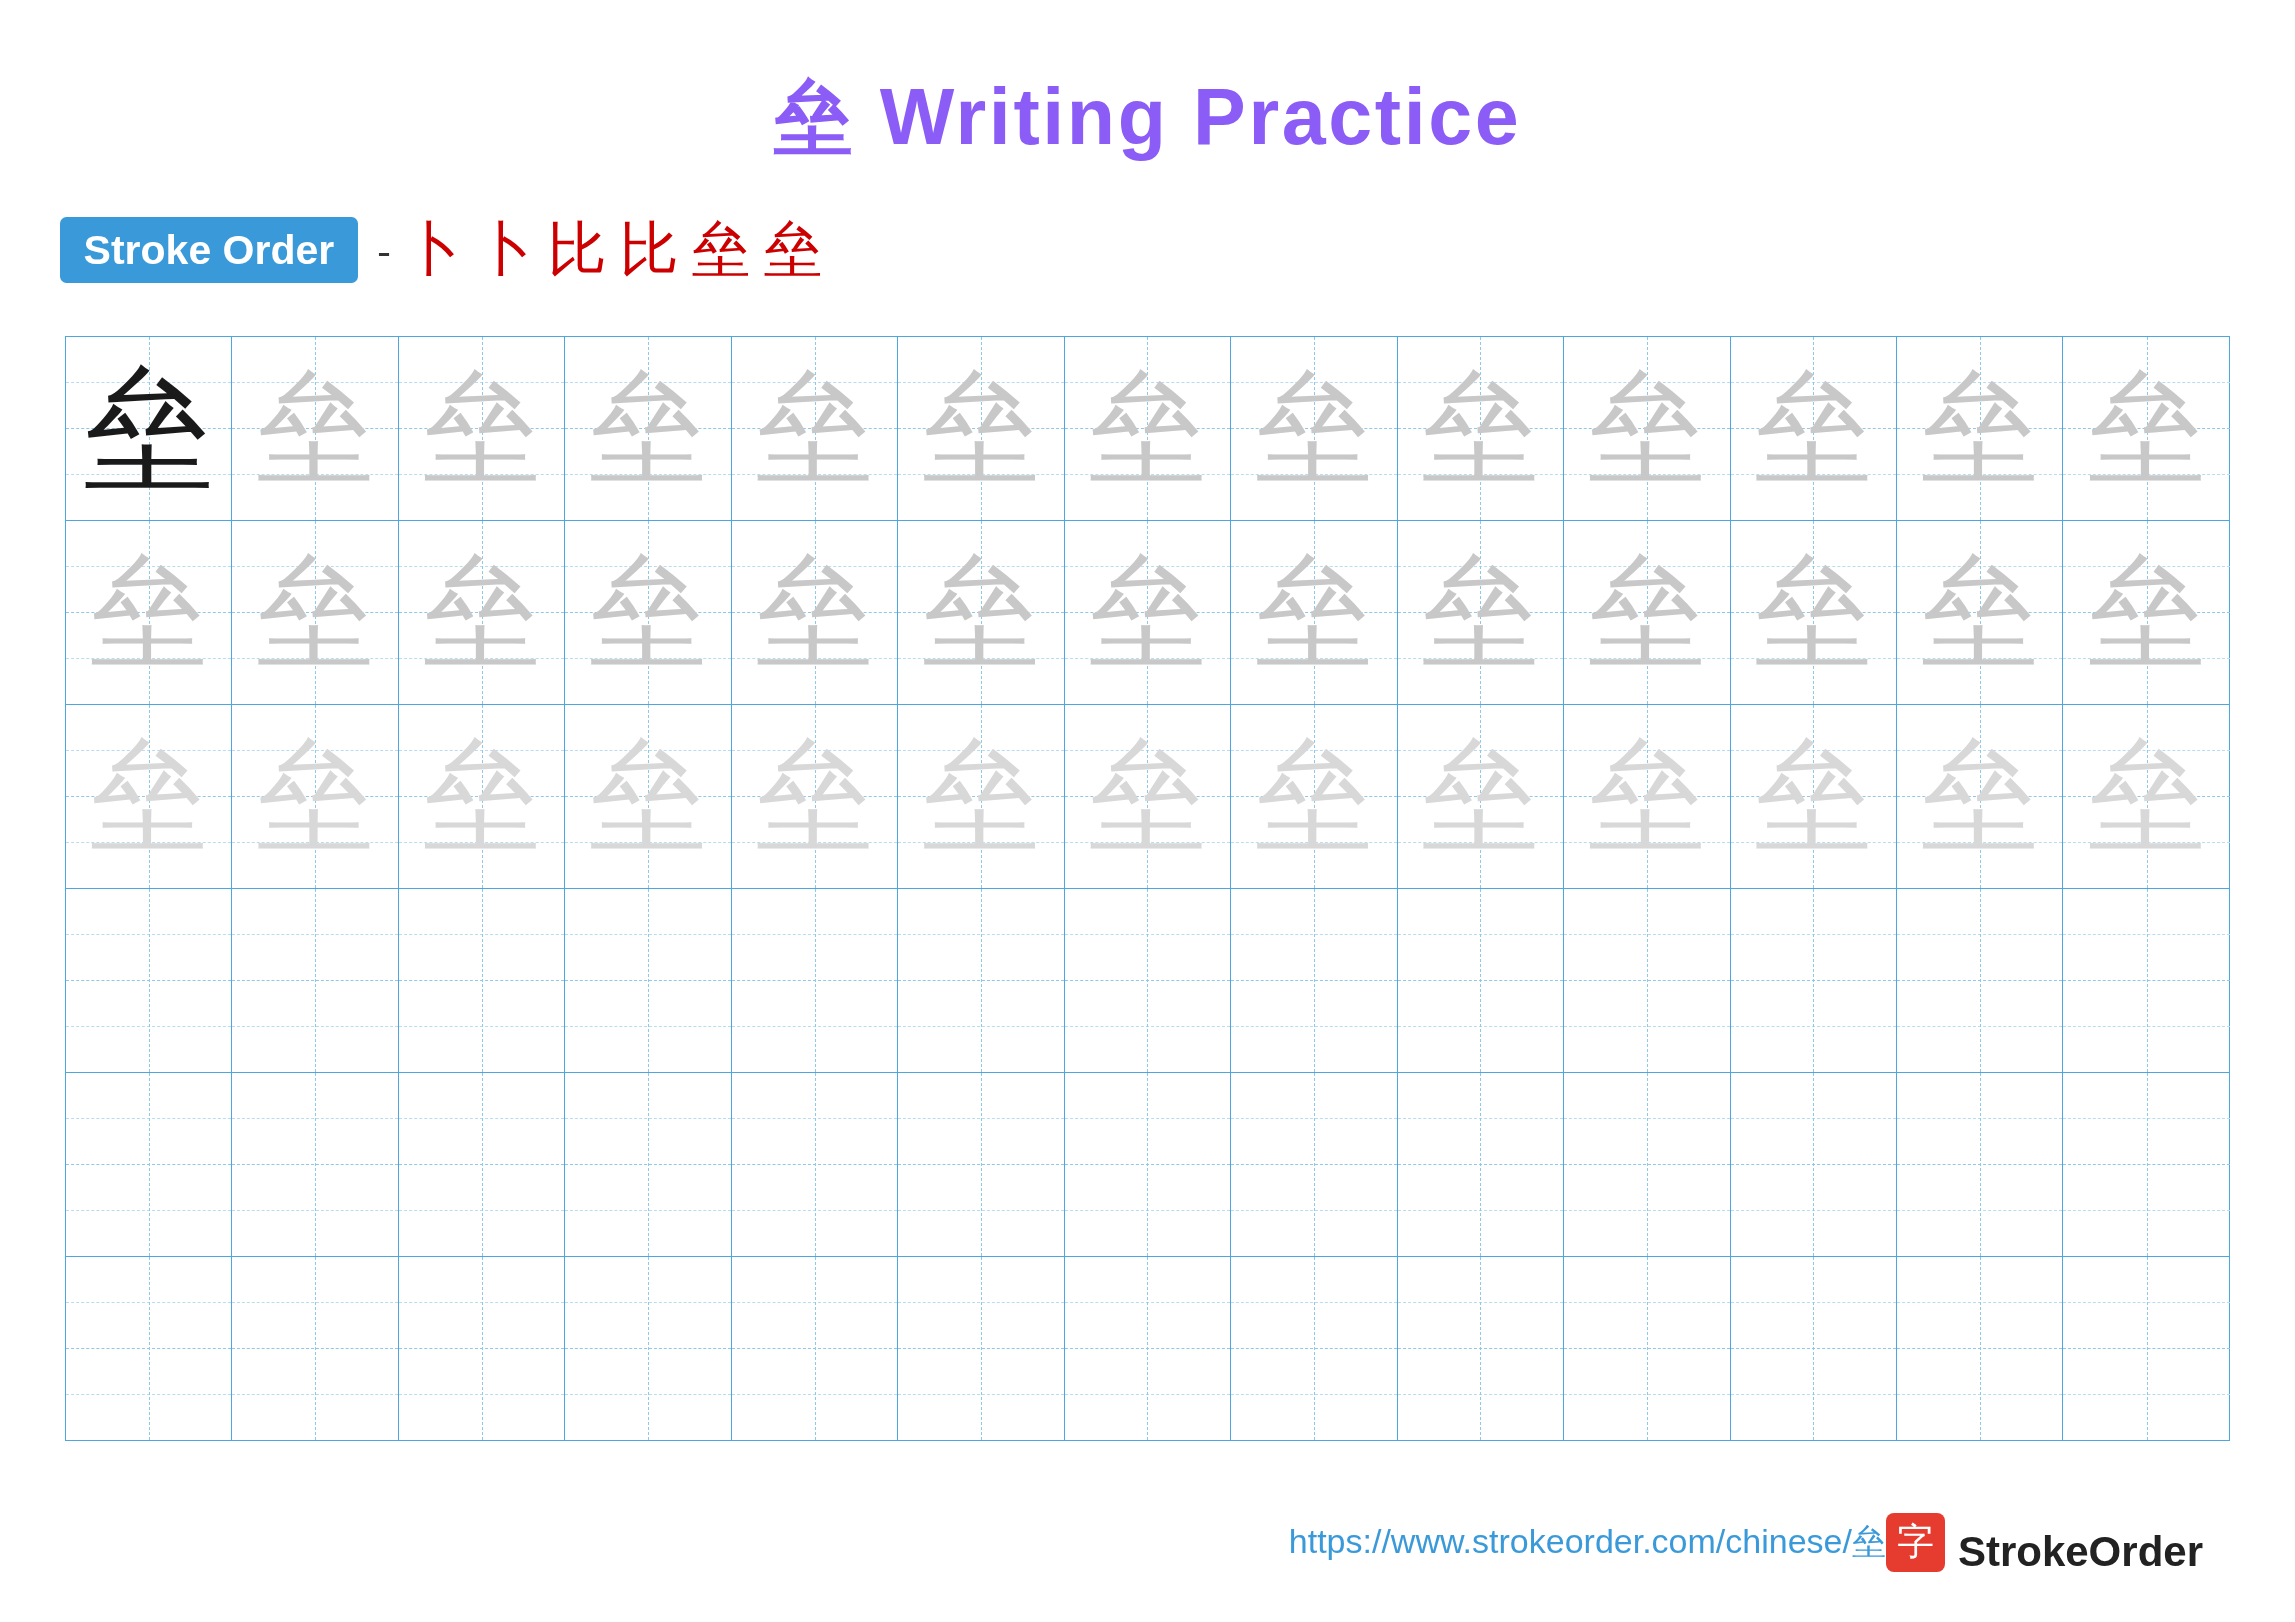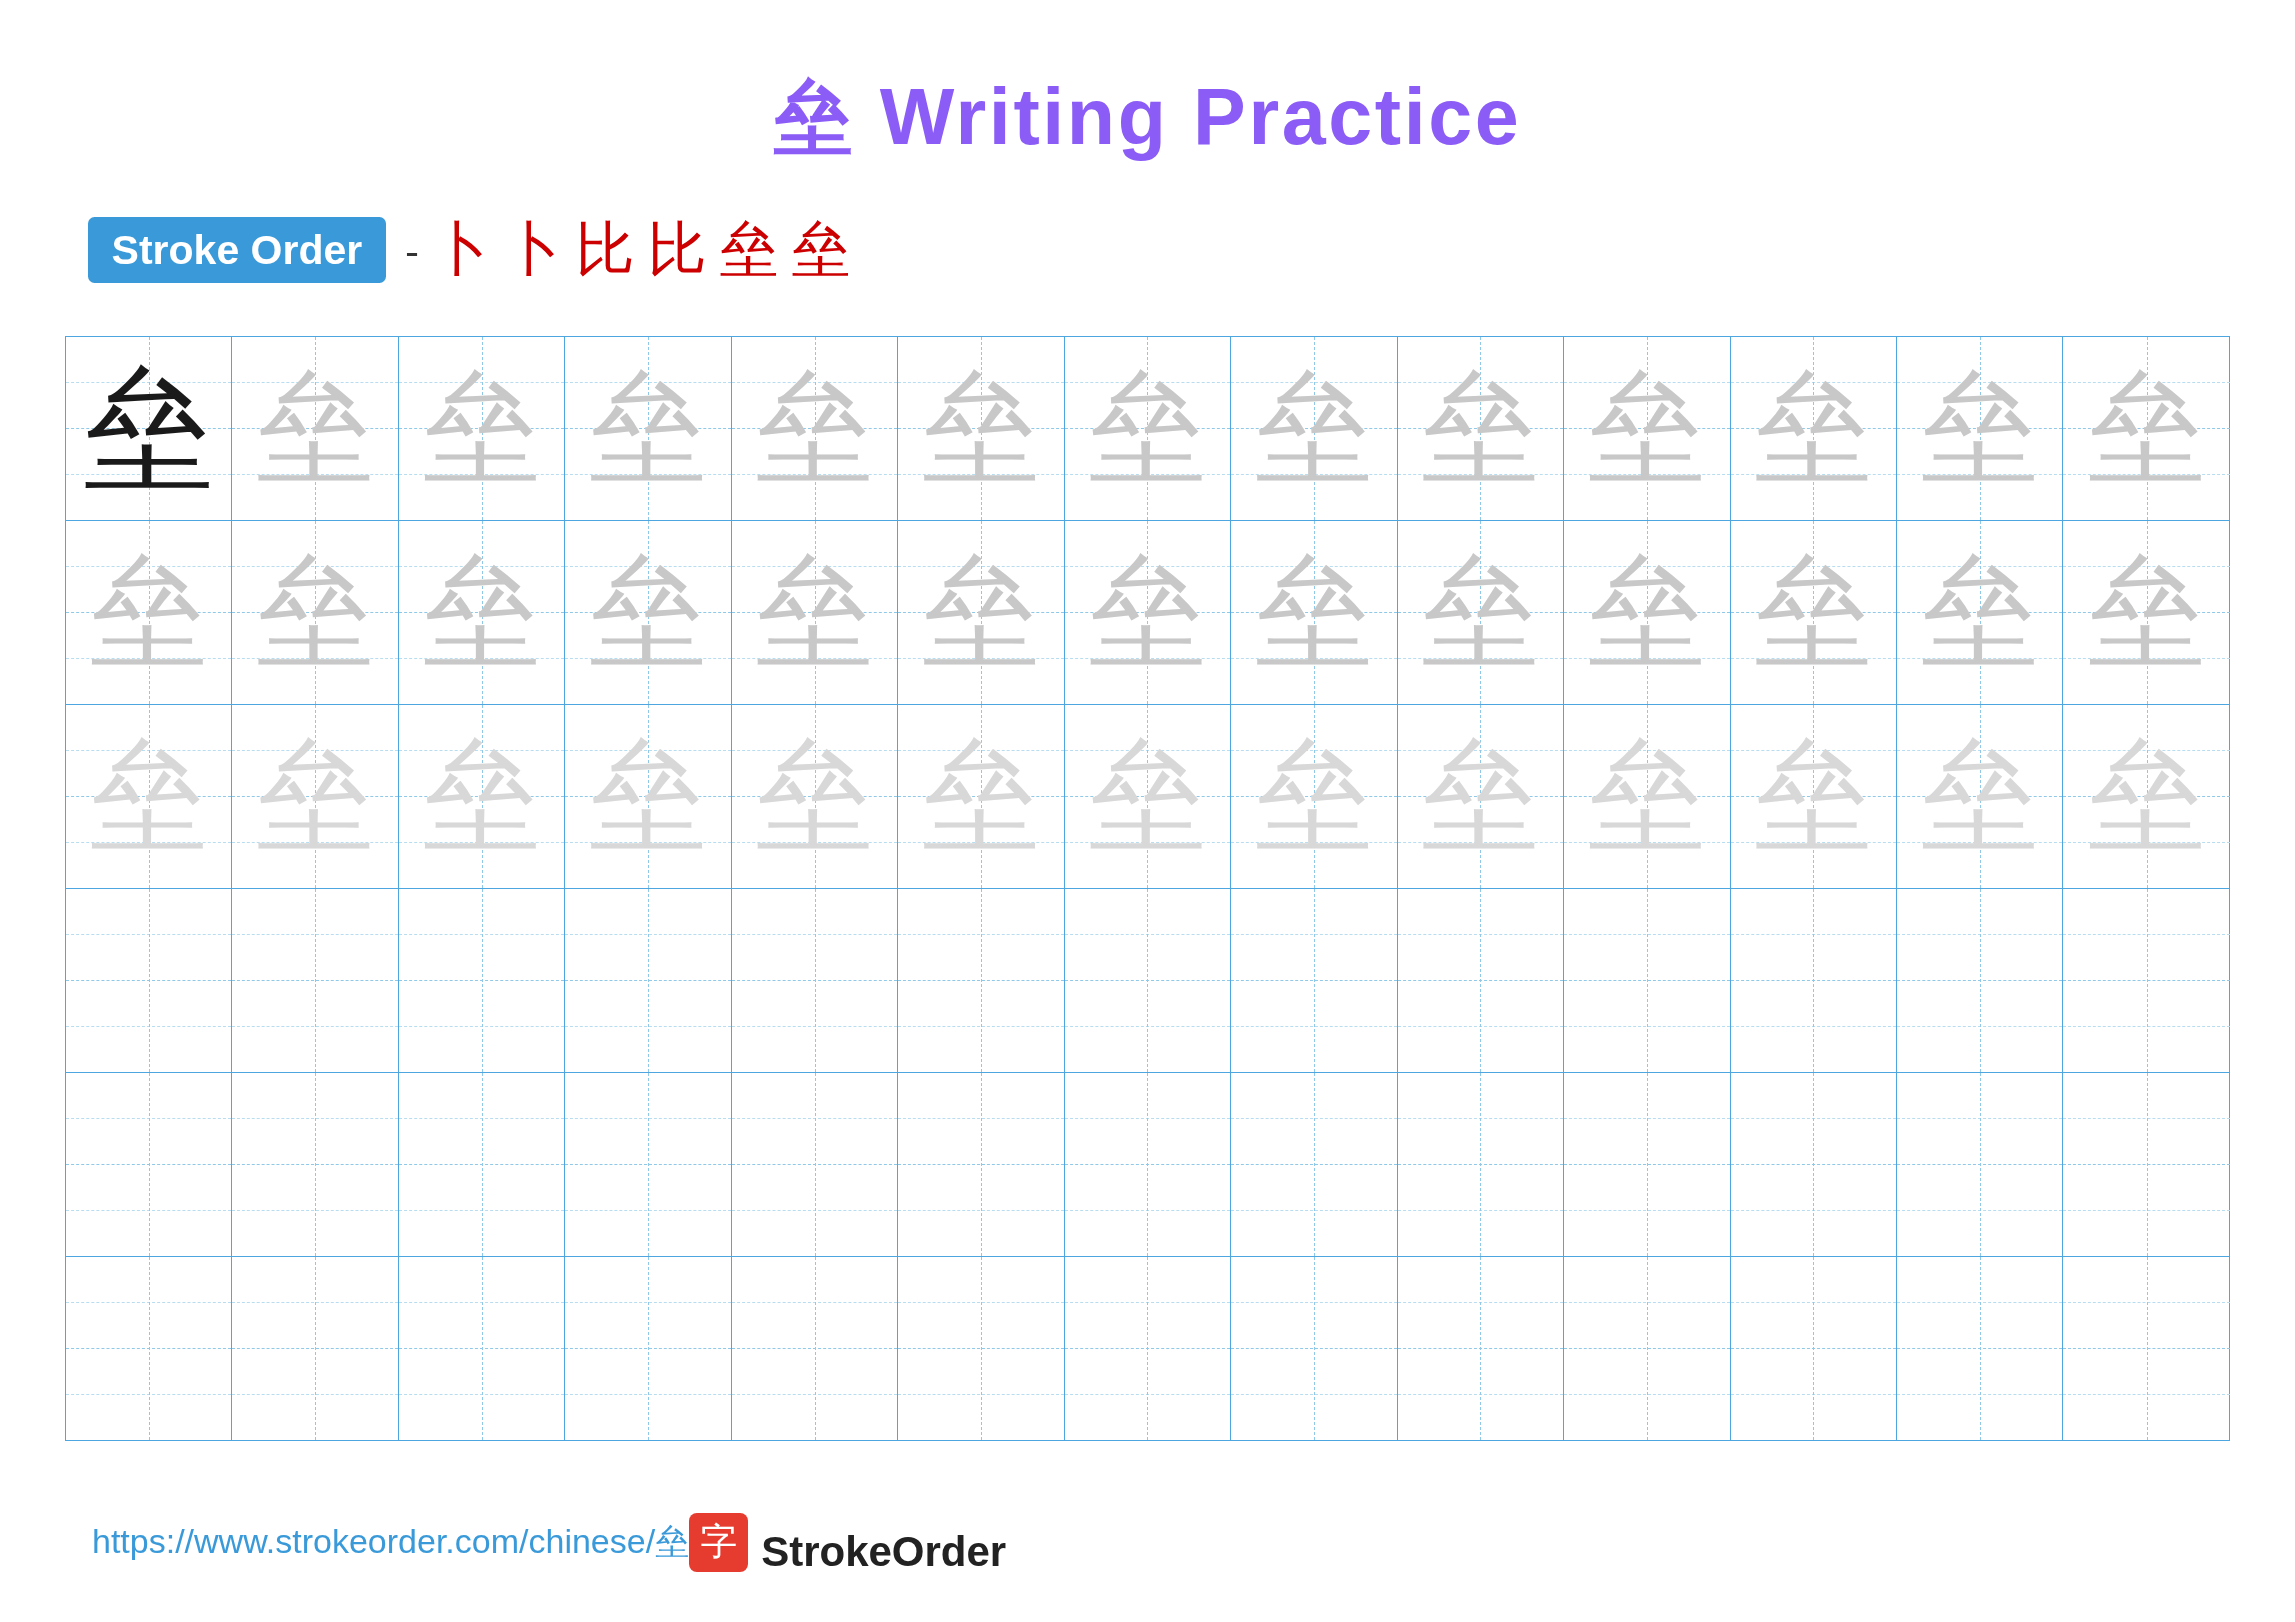--- a/index.html
+++ b/index.html
@@ -17,21 +17,21 @@
       padding-top: 65px;
       font-size: 79px;
       color: #8b5cf6;
       font-weight: bold;
       letter-spacing: 2.6px;
     }
 
     .stroke-order-section {
       display: flex;
       align-items: center;
-      padding: 39px 92px 26px 88px;
+      padding: 39px 92px 26px 60px;
       gap: 19.6px;
     }
 
     .stroke-order-badge {
       background: #3a9ad9;
       color: white;
       font-size: 41px;
       font-weight: bold;
       padding: 9.2px 23.6px;
       border-radius: 6.5px;
@@ -149,21 +149,21 @@
       color: #d8d8d8;
     }
 
     .footer {
       position: absolute;
       bottom: 46px;
       left: 0;
       right: 0;
       display: flex;
       align-items: center;
-      justify-content: flex-start;
+      justify-content: flex-end;
       padding: 0 92px;
     }
 
     .footer-url {
       font-size: 34px;
       color: #3a9ad9;
     }
 
     .footer-logo {
       display: flex;

